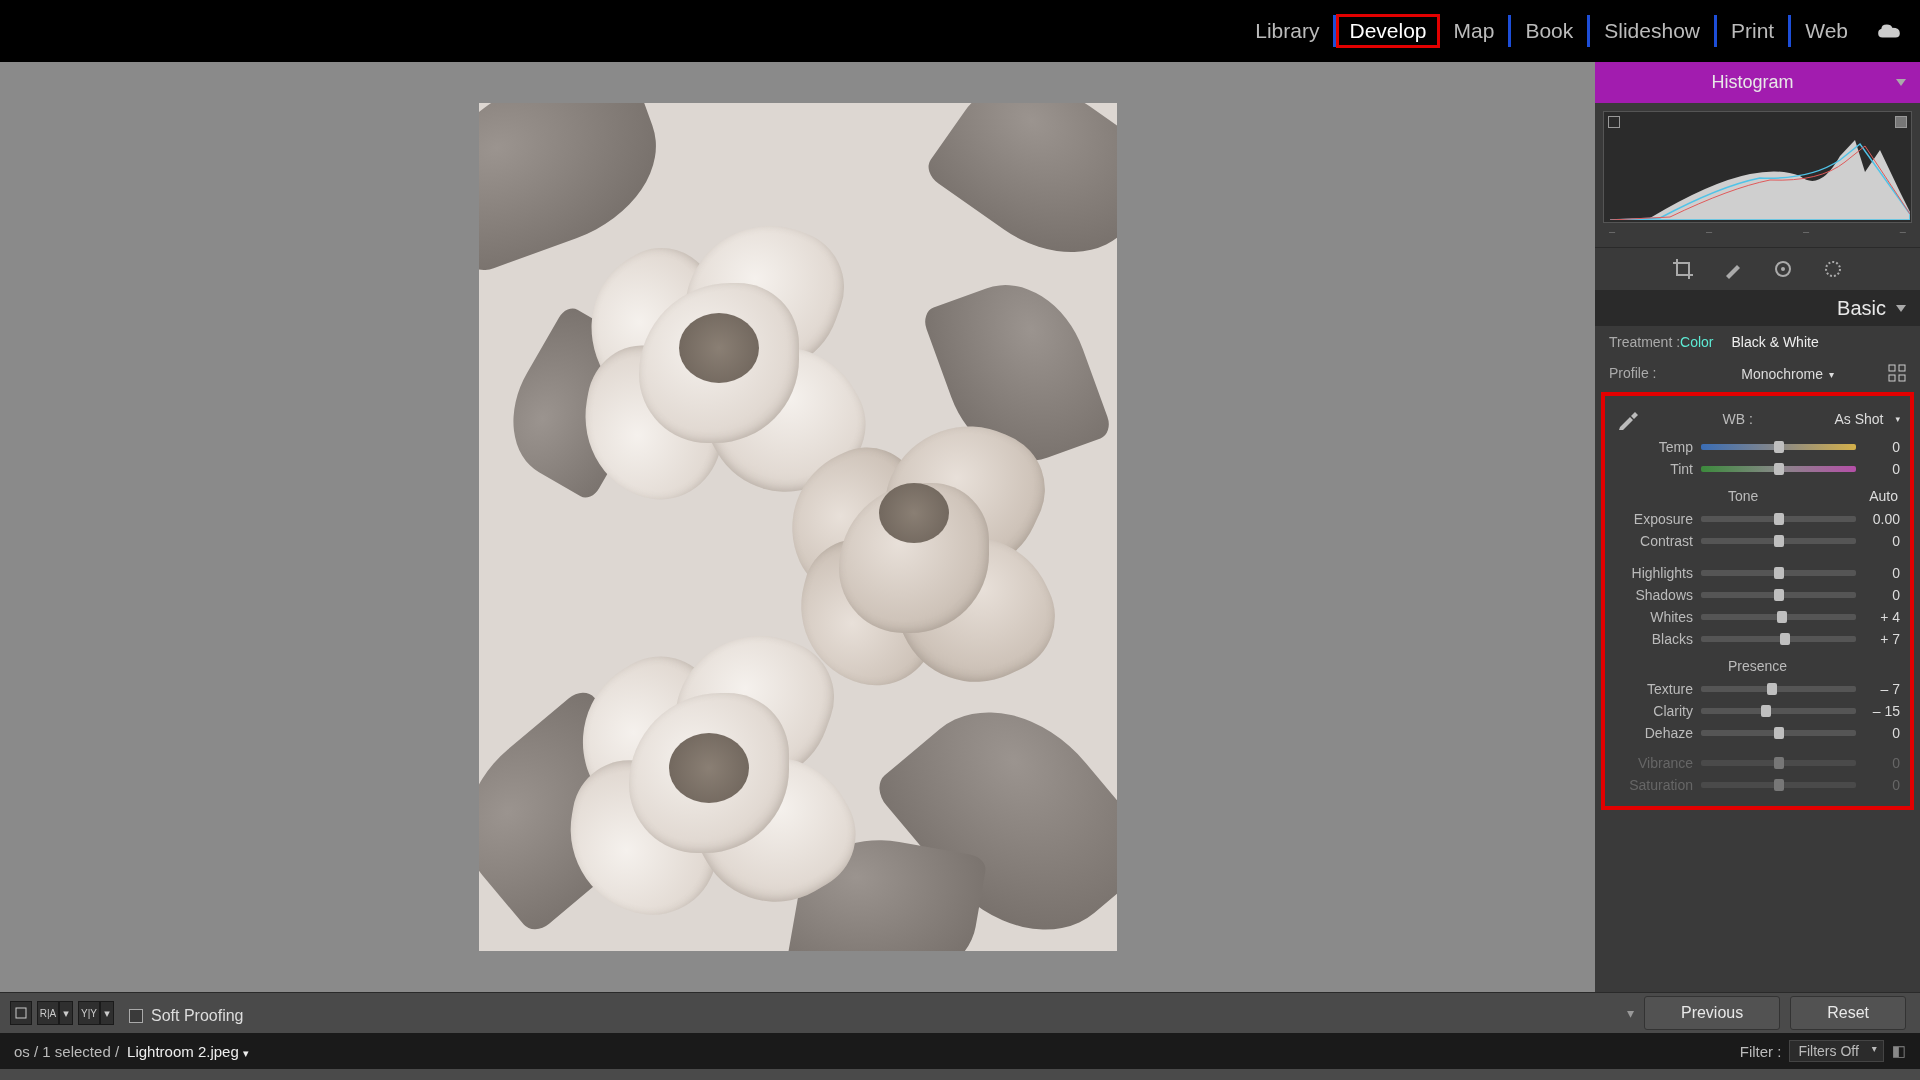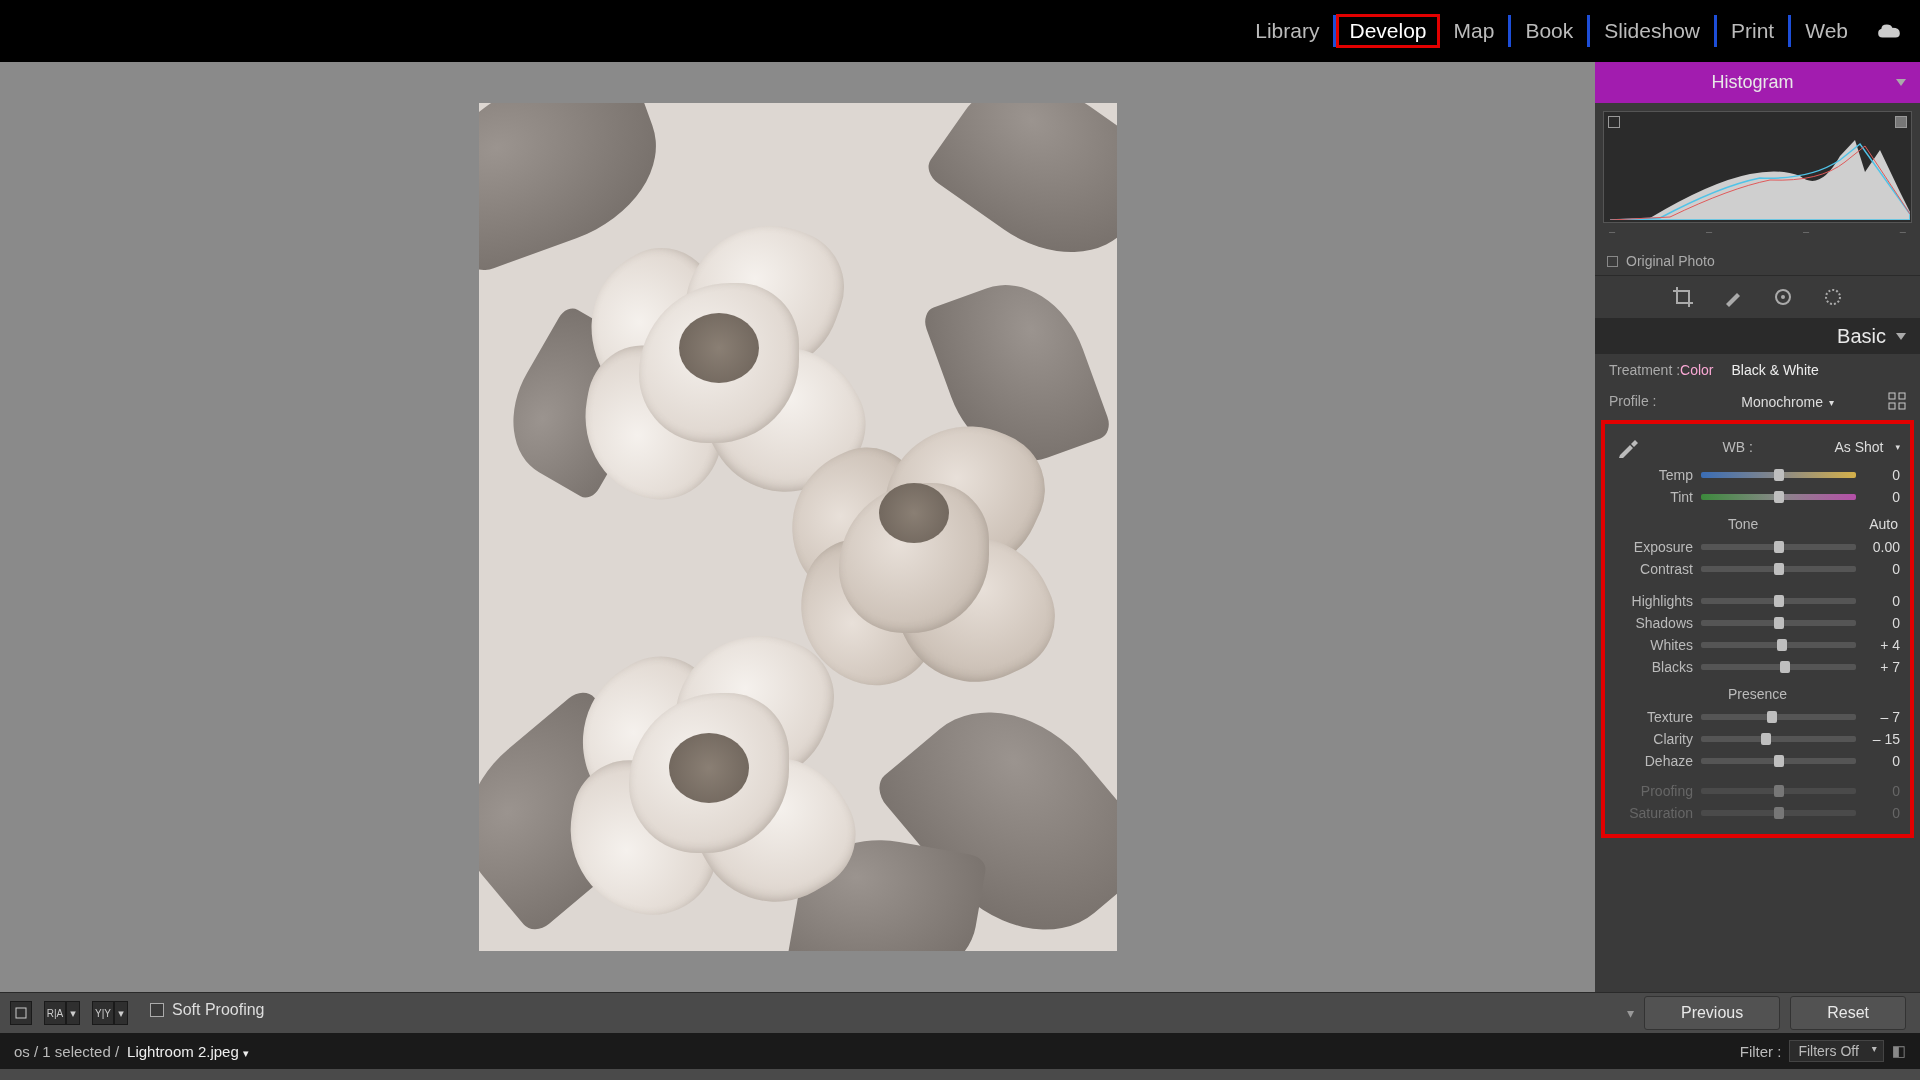--- a/index.html
+++ b/index.html
@@ -25,42 +25,42 @@
 .histo-graph{position:absolute;left:6px;right:6px;bottom:2px;height:88px}
 .histo-marks{display:flex;justify-content:space-between;padding:2px 6px;color:#777;font-size:11px}
 .original-row{display:flex;align-items:center;gap:8px;padding:6px 12px;background:#3a3a3a;color:#aaa}
 .mini-sq{width:11px;height:11px;border:1px solid #888}
 .tool-row{display:flex;justify-content:center;gap:28px;padding:10px;background:#3a3a3a;border-top:1px solid #2a2a2a;border-bottom:1px solid #2a2a2a}
 .tool-ic{width:22px;height:22px;display:flex;align-items:center;justify-content:center;color:#999}
 .basic-header{background:#2a2a2a;padding:6px 14px;display:flex;justify-content:flex-end;align-items:center;gap:10px}
 .basic-header .t{color:#e8e8e8;font-size:20px}
 .treatment-row{display:flex;justify-content:flex-start;align-items:center;padding:8px 14px;color:#aaa;font-size:14px}
 .treatment-opts{display:flex;gap:18px}
-.treatment-opts span{color:#f9a8d4}
+.treatment-opts span{color:#5eead4}
 .treatment-opts span.sel{color:#eee}
 .profile-row{display:flex;justify-content:space-between;align-items:center;padding:6px 14px;color:#aaa;font-size:14px}
 .profile-name{color:#ddd;display:flex;align-items:center;gap:6px}
 .grid-ic{width:18px;height:18px}
 .adjust-box{margin:4px 6px 6px 6px;border:4px solid #e30000;padding:6px 8px 10px 8px;background:#3a3a3a}
 .wb-row{display:flex;justify-content:space-between;align-items:center;padding:4px 2px}
 .eyedrop{width:26px;height:26px;display:flex;align-items:center;justify-content:center}
 .wb-label{color:#bbb;font-size:14px}
 .wb-val{color:#ddd;font-size:14px;display:flex;align-items:center;gap:12px}
 .slider-row{display:flex;align-items:center;gap:8px;padding:3px 2px}
 .slider-label{width:78px;text-align:right;color:#bbb;font-size:14px}
 .slider-track{flex:1;height:6px;position:relative;border-radius:2px}
 .slider-thumb{position:absolute;top:-3px;width:10px;height:12px;background:#bfbfbf;border-radius:2px;transform:translateX(-50%)}
 .slider-val{width:36px;text-align:right;color:#ddd;font-size:14px}
 .section-title{text-align:center;color:#bbb;padding:8px 0 4px}
 .section-title.auto{display:flex;justify-content:space-between;padding:8px 4px 4px}
 .section-title.auto .auto-btn{color:#ddd}
 .disabled .slider-label,.disabled .slider-val{color:#666}
 .bottom-bar{position:absolute;bottom:0;left:0;right:0;height:88px;background:#4a4a4a;border-top:1px solid #2a2a2a}
 .toolbar-row{height:40px;display:flex;align-items:center;justify-content:space-between;padding:0 10px;background:#4a4a4a}
-.left-tools{display:flex;align-items:flex-start;gap:12px}
+.left-tools{display:flex;align-items:flex-end;gap:5px}
 .view-btn{width:22px;height:24px;background:#2f2f2f;border:1px solid #1a1a1a;display:inline-flex;align-items:center;justify-content:center;color:#ccc;font-size:11px}
 .view-group{display:flex}
 .soft-proof{display:flex;align-items:center;gap:8px;margin-left:10px;color:#ddd;font-size:16px}
 .chk{width:14px;height:14px;border:1px solid #aaa;background:#3a3a3a}
 .right-buttons{display:flex;gap:10px;margin-right:4px}
 .big-btn{padding:7px 36px;background:#525252;border:1px solid #333;color:#e8e8e8;font-size:16px;border-radius:3px}
 .collapse-arrow{color:#999;font-size:14px;margin-right:10px}
 .status-row{height:36px;background:#1a1a1a;display:flex;align-items:center;justify-content:space-between;padding:0 14px;color:#bbb;font-size:15px}
 .status-left{display:flex;align-items:center;gap:8px}
 .file-name{color:#eee}
@@ -147,24 +147,20 @@
           <path d="M0 88 L60 85 Q120 56 160 48 Q210 50 235 30 L255 14 L300 82" fill="none" stroke="#e05a5a" stroke-width="1"></path>
         </svg>
       </div>
       <div class="histo-marks">
         <span>–</span>
           <span>–</span>
           <span>–</span>
           <span>–</span>
       </div>
     </div>
-    <div class="original-row">
-      <div class="mini-sq"></div>
-      <span>Original Photo</span>
-    </div>
     <div class="tool-row">
       <div class="tool-ic">
           <svg viewBox="0 0 20 20" width="20" height="20">
             <path d="M4 0v16h16M0 4h16v16" stroke="#aaa" stroke-width="2" fill="none"></path>
           </svg>
         </div>
       <div class="tool-ic">
           <svg viewBox="0 0 20 20" width="20" height="20">
             <path d="M3 17 L14 6 L17 9 L6 20" fill="#aaa"></path>
           </svg>
@@ -304,21 +300,21 @@
         </div>
       <div class="slider-row">
           <span class="slider-label">Dehaze</span>
           <div class="slider-track" style="background:#555">
             <div class="slider-thumb" style="left:50%"></div>
           </div>
           <span class="slider-val">0</span>
         </div>
       <div style="height:8px"></div>
       <div class="slider-row disabled">
-          <span class="slider-label">Proofing</span>
+          <span class="slider-label">Vibrance</span>
           <div class="slider-track" style="background:#4a4a4a">
             <div class="slider-thumb" style="left:50%;background:#777"></div>
           </div>
           <span class="slider-val">0</span>
         </div>
       <div class="slider-row disabled">
           <span class="slider-label">Saturation</span>
           <div class="slider-track" style="background:#4a4a4a">
             <div class="slider-thumb" style="left:50%;background:#777"></div>
           </div>

